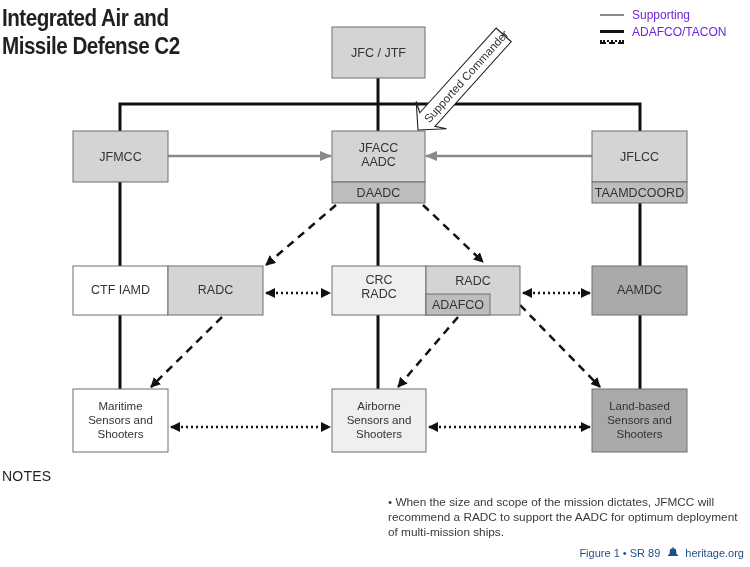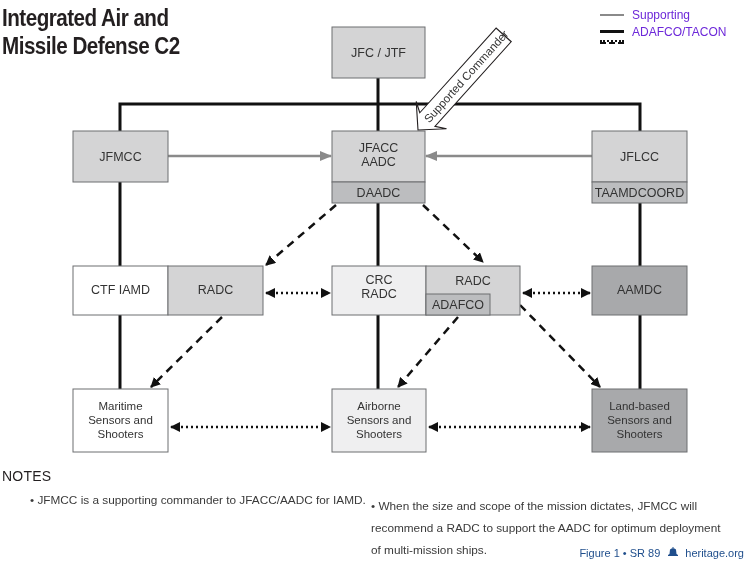--- a/index.html
+++ b/index.html
@@ -10,21 +10,21 @@
   .lg-row { display:flex; align-items:center; white-space:nowrap; }
   .lg-line { width:24px; margin-right:8px; }
   .lg-support { border-top:2px solid #8a8a8a; }
   .lg-opcon { border-top:3px solid #111; }
   .lg-coord { border-top:2px dotted #111; }
   .lg-engage { border-top:2px dashed #111; }
   svg#diagram { position:absolute; left:0; top:0; }
   .boxtext { font-family:"Liberation Sans", sans-serif; font-size:12.5px; fill:#333; text-anchor:middle; }
   #notes-title { position:absolute; left:2px; top:468px; font-size:14px; color:#231f20; letter-spacing:0.2px; }
   #notes-left { position:absolute; left:30px; top:493px; font-size:11.8px; line-height:15px; color:#3a3a3a; white-space:nowrap; }
-  #notes-right { position:absolute; left:371px; top:495px; font-size:11.8px; line-height:22px; color:#3a3a3a; width:360px; }
+  #notes-right { position:absolute; left:388px; top:495px; font-size:11.8px; line-height:15px; color:#3a3a3a; width:360px; }
   #footer { position:absolute; right:6px; top:547px; font-size:11px; color:#1f4e8c; white-space:nowrap; display:flex; align-items:flex-start; }
   #footer .bell { display:inline-block; width:12px; height:10px; margin:0 6px 0 7px; }
 </style>
 </head>
 <body>
 
 <div id="title">
   <div>Integrated Air and</div>
   <div>Missile Defense C2</div>
 </div>
@@ -159,21 +159,20 @@
   </g>
 
   <g transform="translate(418,130) rotate(-48)">
     <path d="M0,0 L20,-24 L14,-12 L128,-12 L128,12 L14,12 L20,24 Z" fill="#ffffff" stroke="#231f20" stroke-width="1.2" transform="scale(1,0.85)"></path>
     <text id="t-callout" x="72" y="4" font-family="Liberation Sans, sans-serif" font-size="11.5" fill="#333" text-anchor="middle">Supported Commander</text>
   </g>
 </svg>
 
 <div id="notes-title">NOTES</div>
 <div id="notes-left">
-  <div>• JFMCC is a supporting commander to JFACC/AADC for IAMD.</div>
 </div>
 <div id="notes-right">• When the size and scope of the mission dictates, JFMCC will recommend a RADC to support the AADC for optimum deployment of multi-mission ships.</div>
 
 <div id="footer" style="color: rgb(31, 78, 140);">
   <span>Figure 1 • SR 89</span>
   <svg class="bell" viewBox="0 0 12 10">
     <path d="M1,9 L11,9 L11,8 L9.5,7 L9,2.5 Q6,0 3,2.5 L2.5,7 L1,8 Z" fill="#1f4e8c"></path>
     <rect x="5.5" y="0" width="1" height="1.5" fill="#1f4e8c"></rect>
   </svg>
   <span>heritage.org</span>

